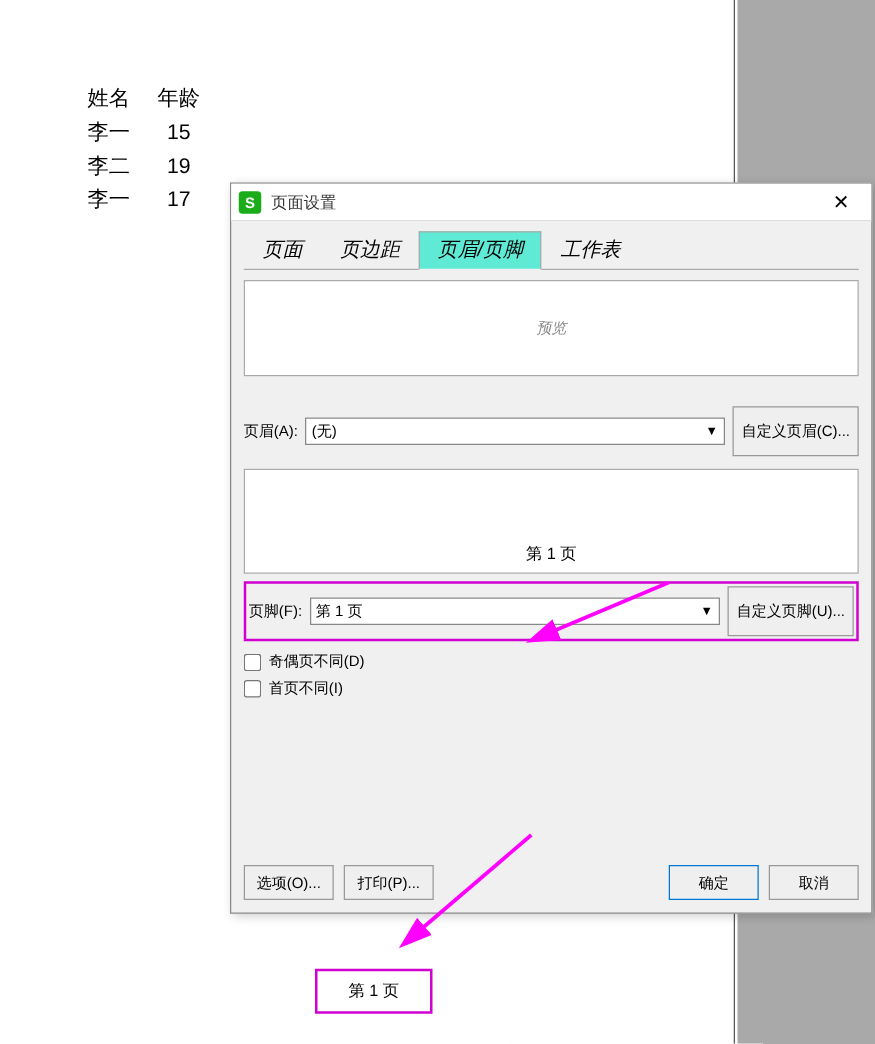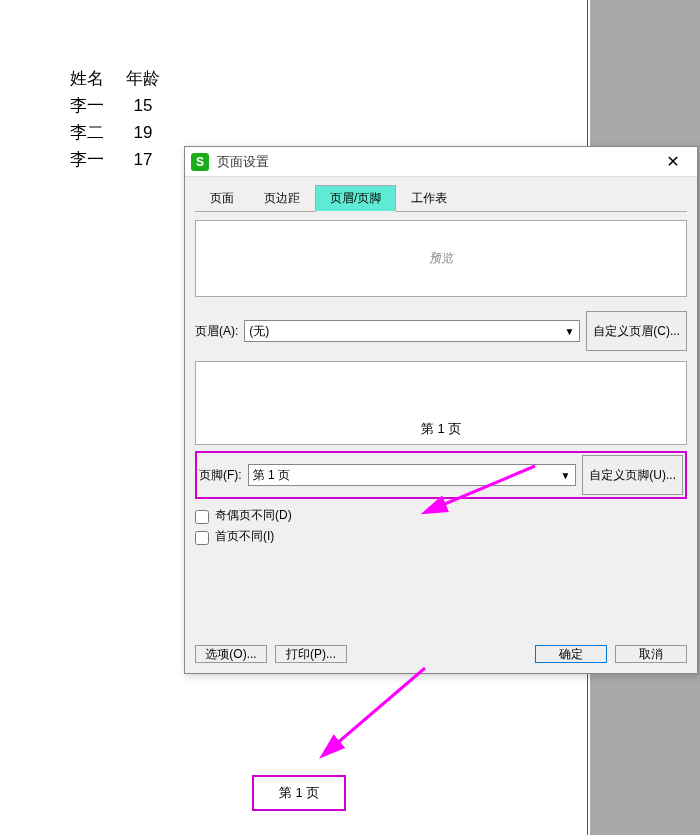--- a/index.html
+++ b/index.html
@@ -18,43 +18,43 @@
 
 .dialog { position: absolute; left: 184px; top: 146px; width: 514px; background: #f0f0f0; border: 1px solid #888; box-shadow: 2px 2px 8px rgba(0,0,0,.2); }
 .titlebar { display: flex; align-items: center; height: 30px; padding: 0 4px 0 6px; background: #fff; border-bottom: 1px solid #ddd; }
 .titlebar .app-icon { width: 18px; height: 18px; background: #1aad19; border-radius: 3px; display: flex; align-items: center; justify-content: center; color: #fff; font-size: 12px; font-weight: bold; margin-right: 8px; }
 .titlebar .title { flex: 1; font-size: 13px; color: #333; }
 .titlebar .close { width: 40px; height: 30px; display: flex; align-items: center; justify-content: center; font-size: 16px; cursor: pointer; }
 
 .dialog-body { padding: 8px 10px 10px 10px; }
 
 .tabs { display: flex; border-bottom: 1px solid #aaa; }
-.tab { padding: 4px 14px; border: 1px solid transparent; border-bottom: none; margin-bottom: -1px; cursor: pointer; font-size: 12px; }
+.tab { padding: 4px 14px; border: 1px solid transparent; border-bottom: none; margin-bottom: -1px; cursor: pointer; font-size: 16px; font-style: italic; }
 .tab.active { background: #5eead4; border-color: #aaa; border-top: 1px solid #aaa; border-bottom: 1px solid #f0f0f0; }
 
 .preview-box { margin-top: 8px; height: 77px; background: #fff; border: 1px solid #aaa; display: flex; align-items: center; justify-content: center; color: #888; font-size: 12px; font-style: italic; }
 
-.row { display: flex; align-items: center; margin-top: 14px; gap: 6px; }
+.row { display: flex; align-items: center; margin-top: 24px; gap: 6px; }
 .row label { white-space: nowrap; }
 .combo { flex: 1; height: 22px; background: #fff; border: 1px solid #888; display: flex; align-items: center; padding: 0 4px; position: relative; }
 .combo .arrow { position: absolute; right: 2px; top: 2px; width: 16px; height: 16px; display: flex; align-items: center; justify-content: center; font-size: 10px; }
 .btn { height: 40px; padding: 0 6px; background: #efefef; border: 1px solid #999; cursor: pointer; font-size: 12px; display: flex; align-items: center; }
 
 .footer-preview { margin-top: 10px; height: 84px; background: #fff; border: 1px solid #aaa; display: flex; align-items: flex-end; justify-content: center; padding-bottom: 6px; font-size: 13px; }
 
 .highlight { border: 2px solid #d000d0; padding: 2px; margin-top: 6px; }
 .highlight .row { margin-top: 0; }
 
 .checks { margin-top: 8px; }
-.check-row { display: flex; align-items: flex-end; gap: 6px; margin-bottom: 4px; cursor: pointer; }
+.check-row { display: flex; align-items: center; gap: 6px; margin-bottom: 4px; cursor: pointer; }
 .check-row input { width: 14px; height: 14px; }
 
 .button-bar { display: flex; gap: 8px; margin-top: 100px; }
 .button-bar .spacer { flex: 1; }
-.button-bar .dlg-btn { width: 72px; height: 18px; border: 1px solid #999; background: #efefef; cursor: pointer; font-size: 12px; }
+.button-bar .dlg-btn { width: 72px; height: 28px; border: 1px solid #999; background: #efefef; cursor: pointer; font-size: 12px; margin-top: 33px; }
 .button-bar .dlg-btn.primary { border: 1px solid #0078d7; }
 
 
 .arrow-anno { position: absolute; pointer-events: none; }
 .arrow-anno svg { overflow: visible; }
 
 
 .pagenum-box { position: absolute; left: 252px; top: 775px; width: 94px; height: 36px; border: 2px solid #d000d0; display: flex; align-items: center; justify-content: center; font-size: 13px; }
 </style>
 </head>

